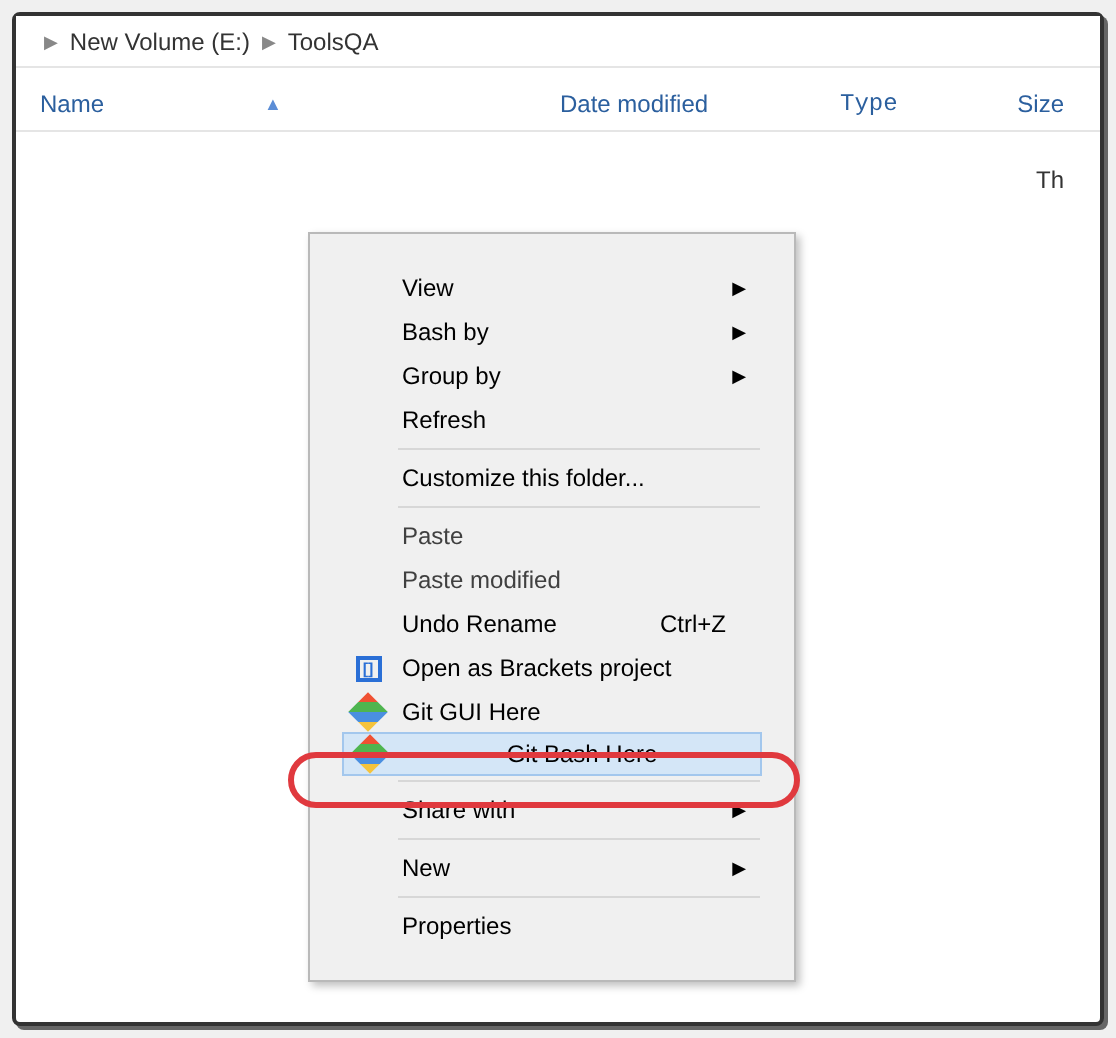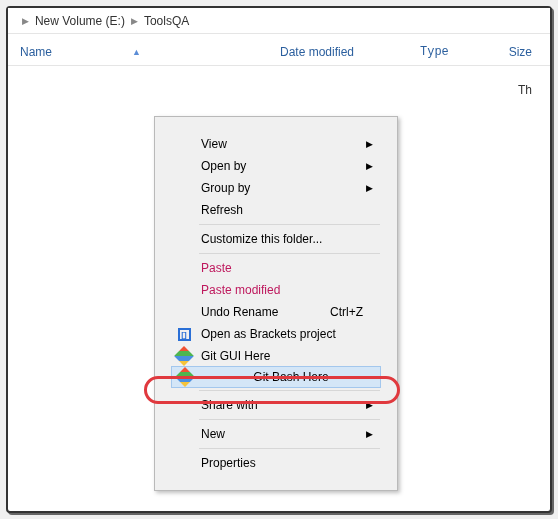--- a/index.html
+++ b/index.html
@@ -16,21 +16,21 @@
     .col.name { width: 260px; display:flex; align-items:center; }
     .col.date { width: 140px; }
     .col.type { width: 80px; font-family: Liberation Mono, monospace; }
     .col.size { flex: 1; text-align: right; padding-right: 18px; }
     .sort-arrow { color: #5b8dd6; font-size: 9px; margin-left: 80px; }
     
     .empty-text { position: absolute; top: 75px; right: 18px; color: #333; }
     
     .context-menu { position: absolute; top: 108px; left: 146px; width: 244px; background: #f0f0f0; border: 1px solid #b9b9b9; box-shadow: 2px 2px 4px rgba(0,0,0,.25); padding: 16px; }
     .menu-item { display: flex; align-items: center; height: 22px; position: relative; cursor: default; padding-left: 30px; }
-    .menu-item.disabled .label { color: #be185d; }
+    .menu-item.disabled .label { color: #404040; }
     .menu-item .label { flex: 1; color: #000; }
     .menu-item .shortcut { color: #000; padding-right: 18px; }
     .menu-item .sub { position: absolute; right: 8px; font-size: 9px; color: #000; }
     .menu-item .ico { position: absolute; left: 5px; width: 16px; height: 16px; display:flex; align-items:center; justify-content:center; }
     .menu-sep { height: 1px; background: #d7d7d7; margin: 3px 1px 3px 28px; }
     
     .menu-item.highlighted { background: #d4e6f7; border: 1px solid #a3c7ed; height: 22px; margin: -1px 0; text-align: center; }
     
     .highlight-ring { position: absolute; border: 3px solid #e0393e; border-radius: 14px; pointer-events: none; }
     
@@ -60,21 +60,21 @@
   </div>
 
   <div class="empty-text">Th</div>
 
   <div class="context-menu">
     <div class="menu-item">
       <span class="label">View</span>
       <span class="sub">▶</span>
     </div>
     <div class="menu-item">
-      <span class="label">Open by</span>
+      <span class="label">Bash by</span>
       <span class="sub">▶</span>
     </div>
     <div class="menu-item">
       <span class="label">Group by</span>
       <span class="sub">▶</span>
     </div>
     <div class="menu-item">
       <span class="label">Refresh</span>
     </div>
     <div class="menu-sep"></div>

